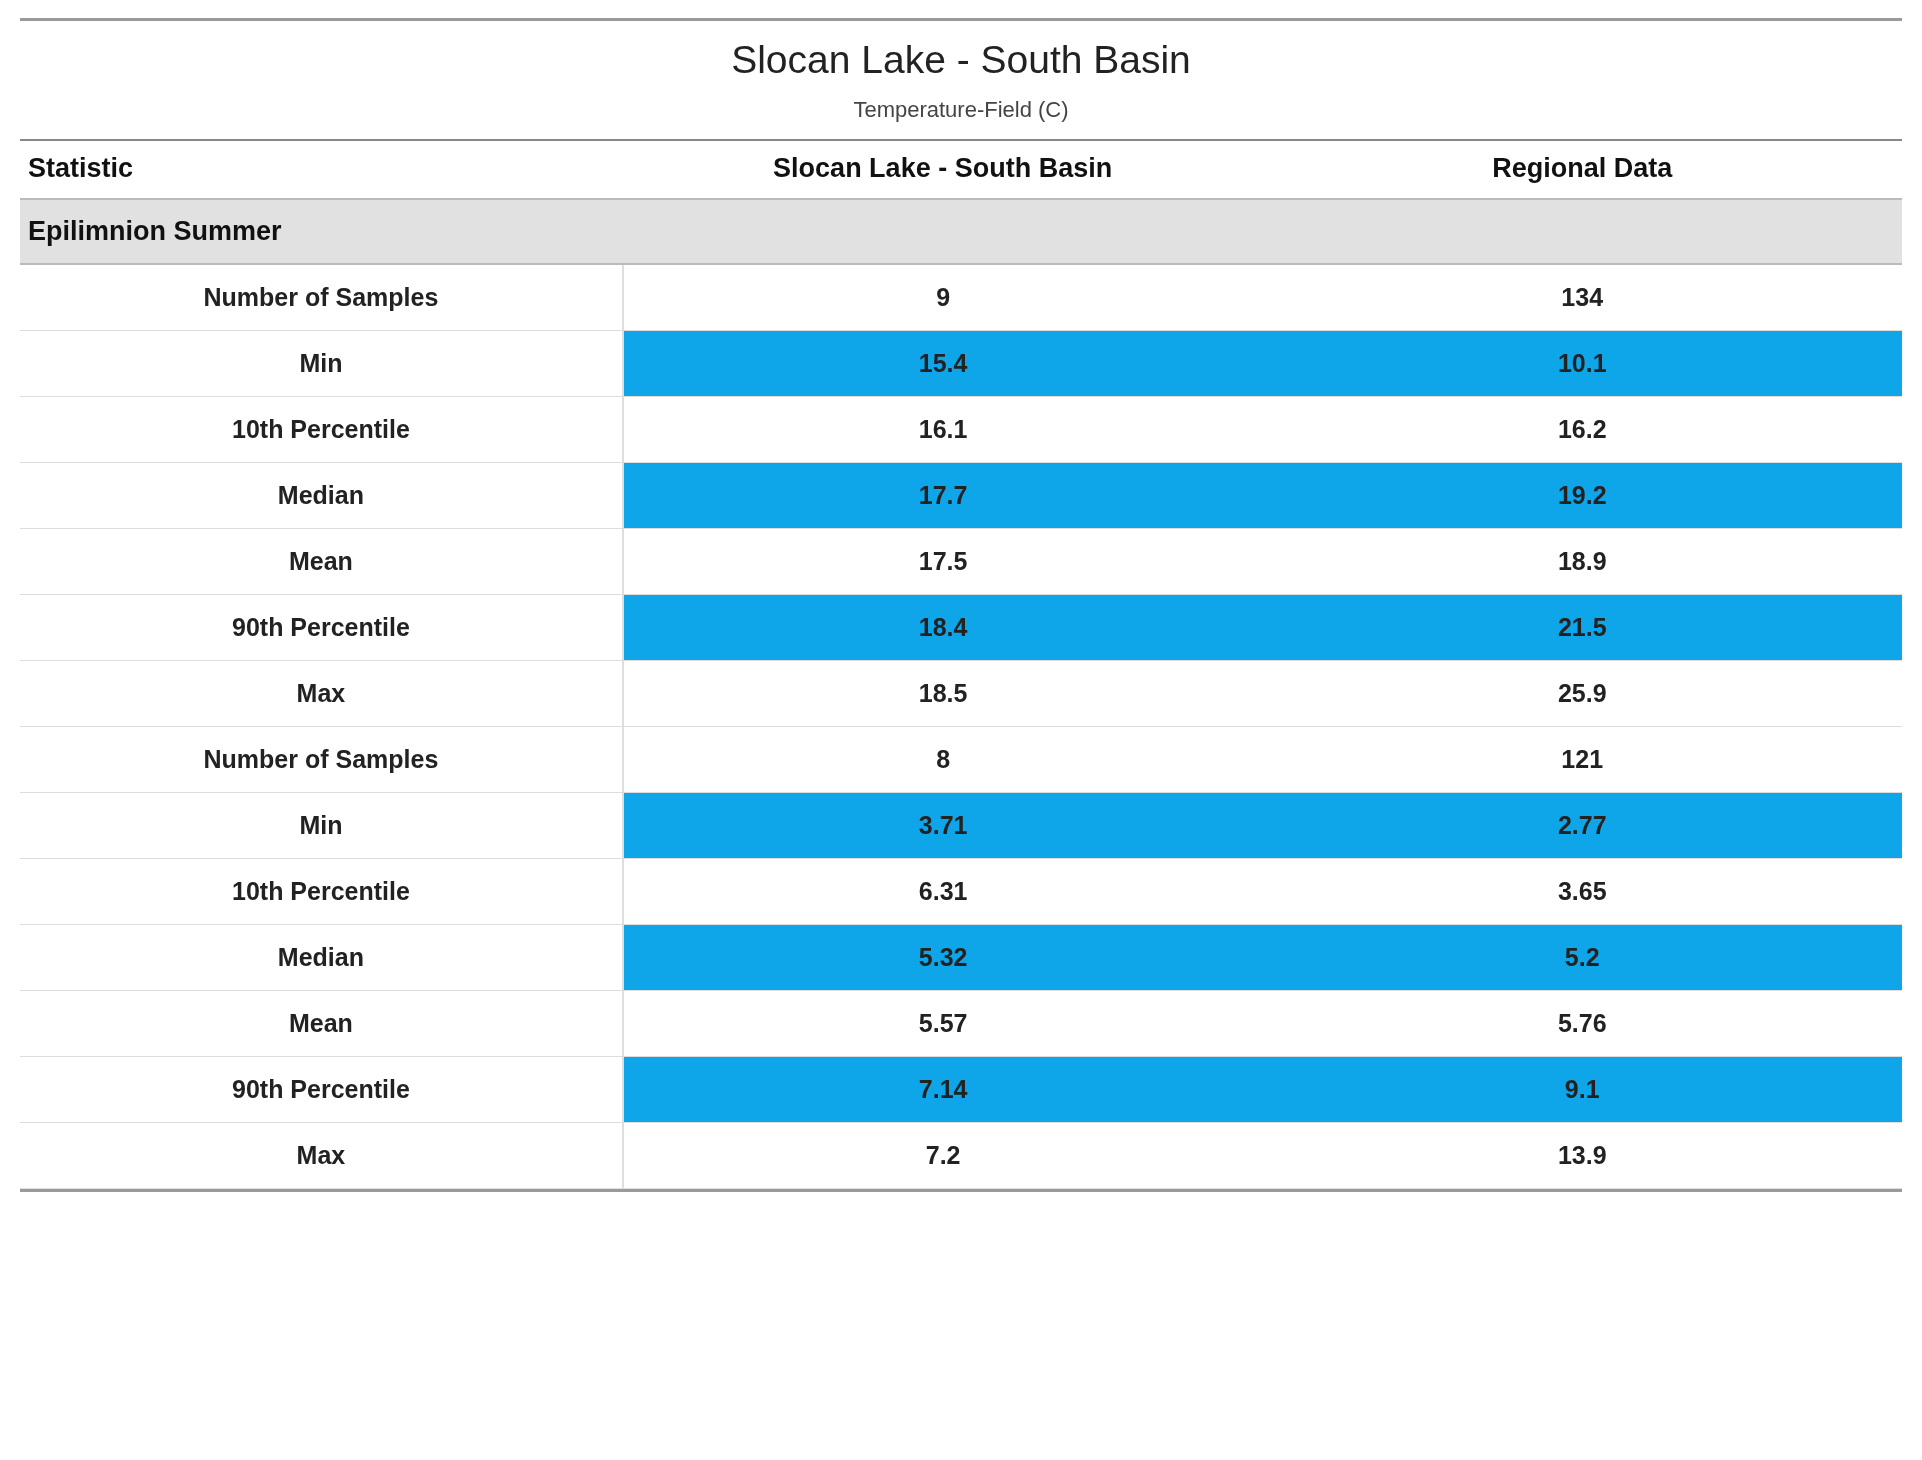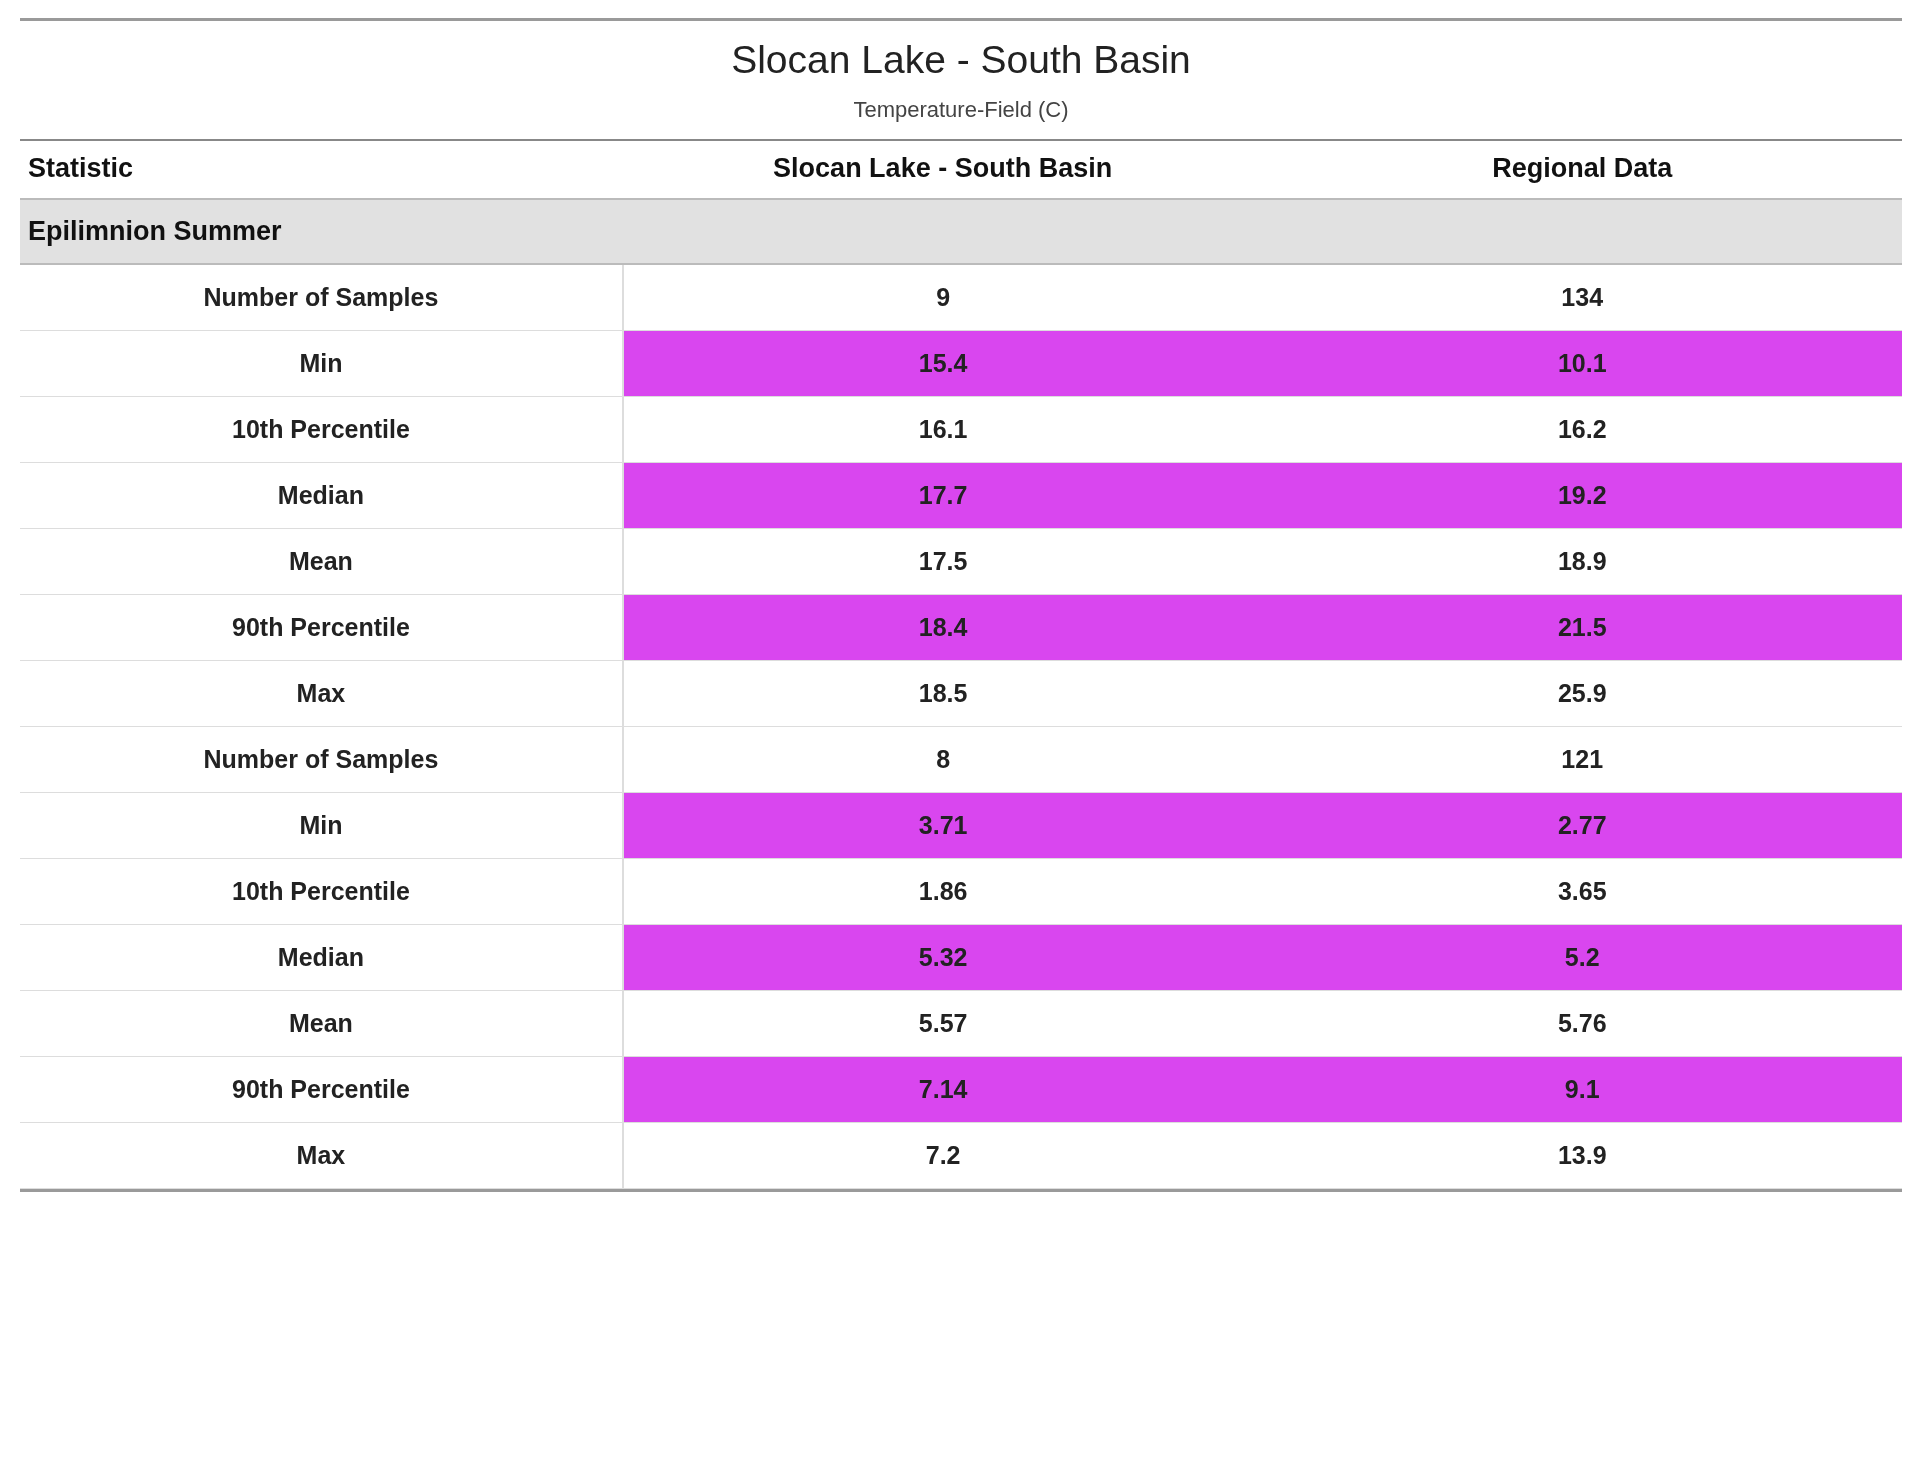--- a/index.html
+++ b/index.html
@@ -75,21 +75,21 @@
     text-align: center;
     vertical-align: middle;
     font-weight: bold;
   }
   tr.drow td.stat-label {
     text-align: center;
     border-right: 2px solid #ddd;
     background: #ffffff;
   }
   tr.drow.even td.val { background: #ffffff; }
-  tr.drow.odd  td.val { background: #d946ef; }
+  tr.drow.odd  td.val { background: #0ea5e9; }
 
   .bottom-rule {
     border-bottom: 3px solid #9a9a9a;
     height: 0;
     margin-top: 0;
   }
 </style>
 </head>
 <body>
 
@@ -154,21 +154,21 @@
           <td class="val">8</td>
           <td class="val">121</td>
         </tr>
         <tr class="drow odd">
           <td class="stat-label">Min</td>
           <td class="val">3.71</td>
           <td class="val">2.77</td>
         </tr>
         <tr class="drow even">
           <td class="stat-label">10th Percentile</td>
-          <td class="val">1.86</td>
+          <td class="val">6.31</td>
           <td class="val">3.65</td>
         </tr>
         <tr class="drow odd">
           <td class="stat-label">Median</td>
           <td class="val">5.32</td>
           <td class="val">5.2</td>
         </tr>
         <tr class="drow even">
           <td class="stat-label">Mean</td>
           <td class="val">5.57</td>

